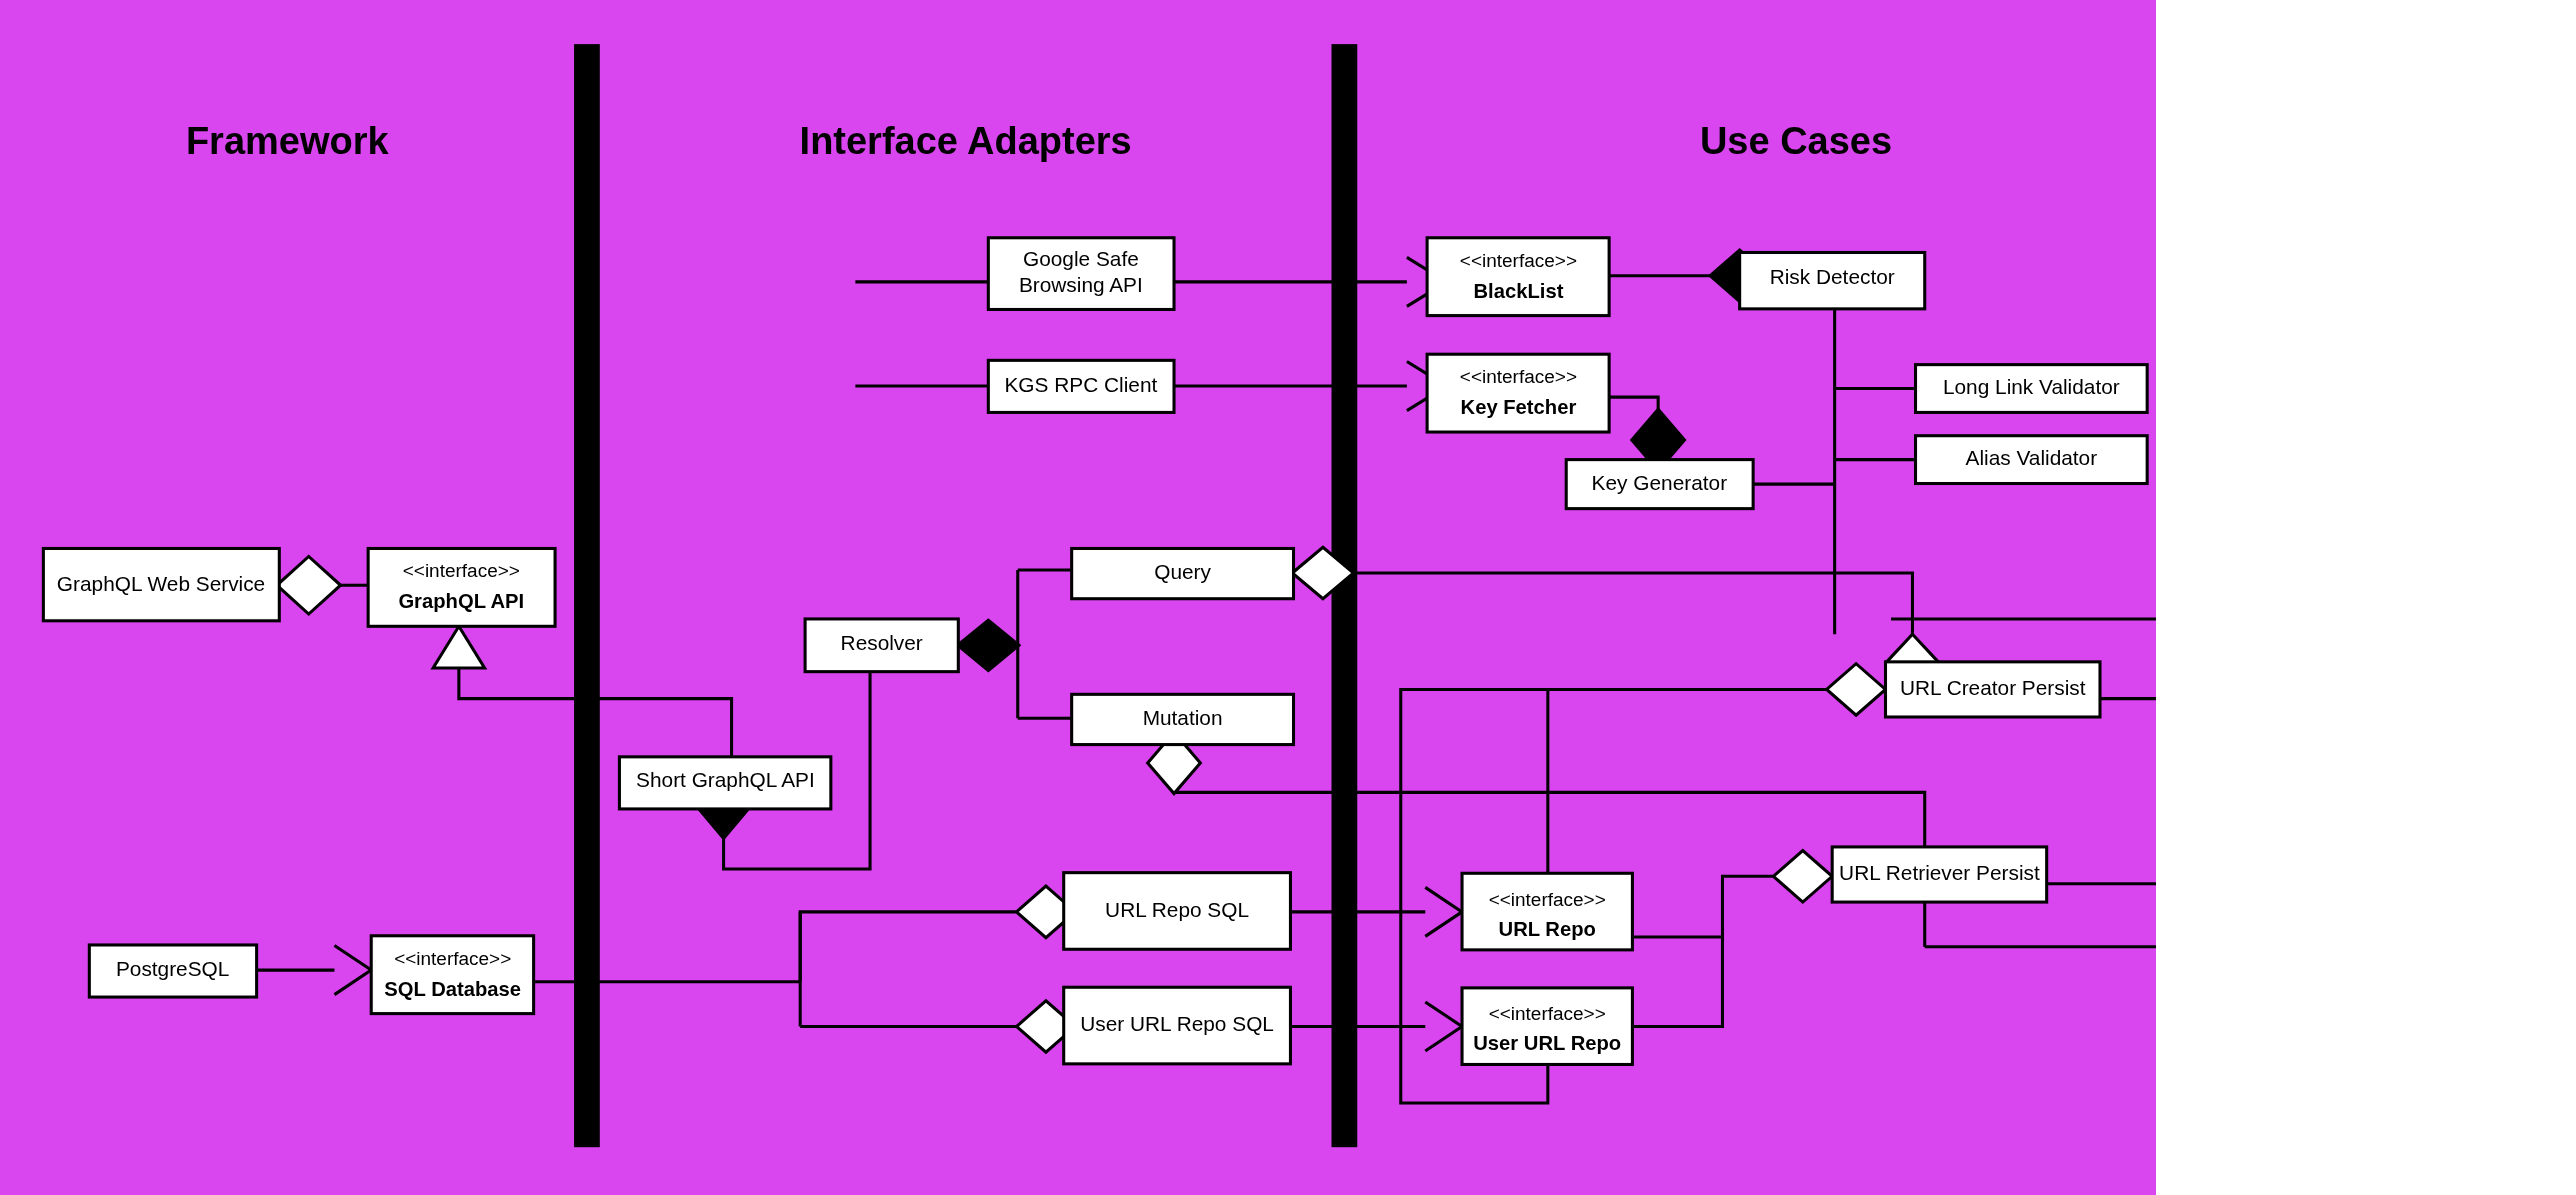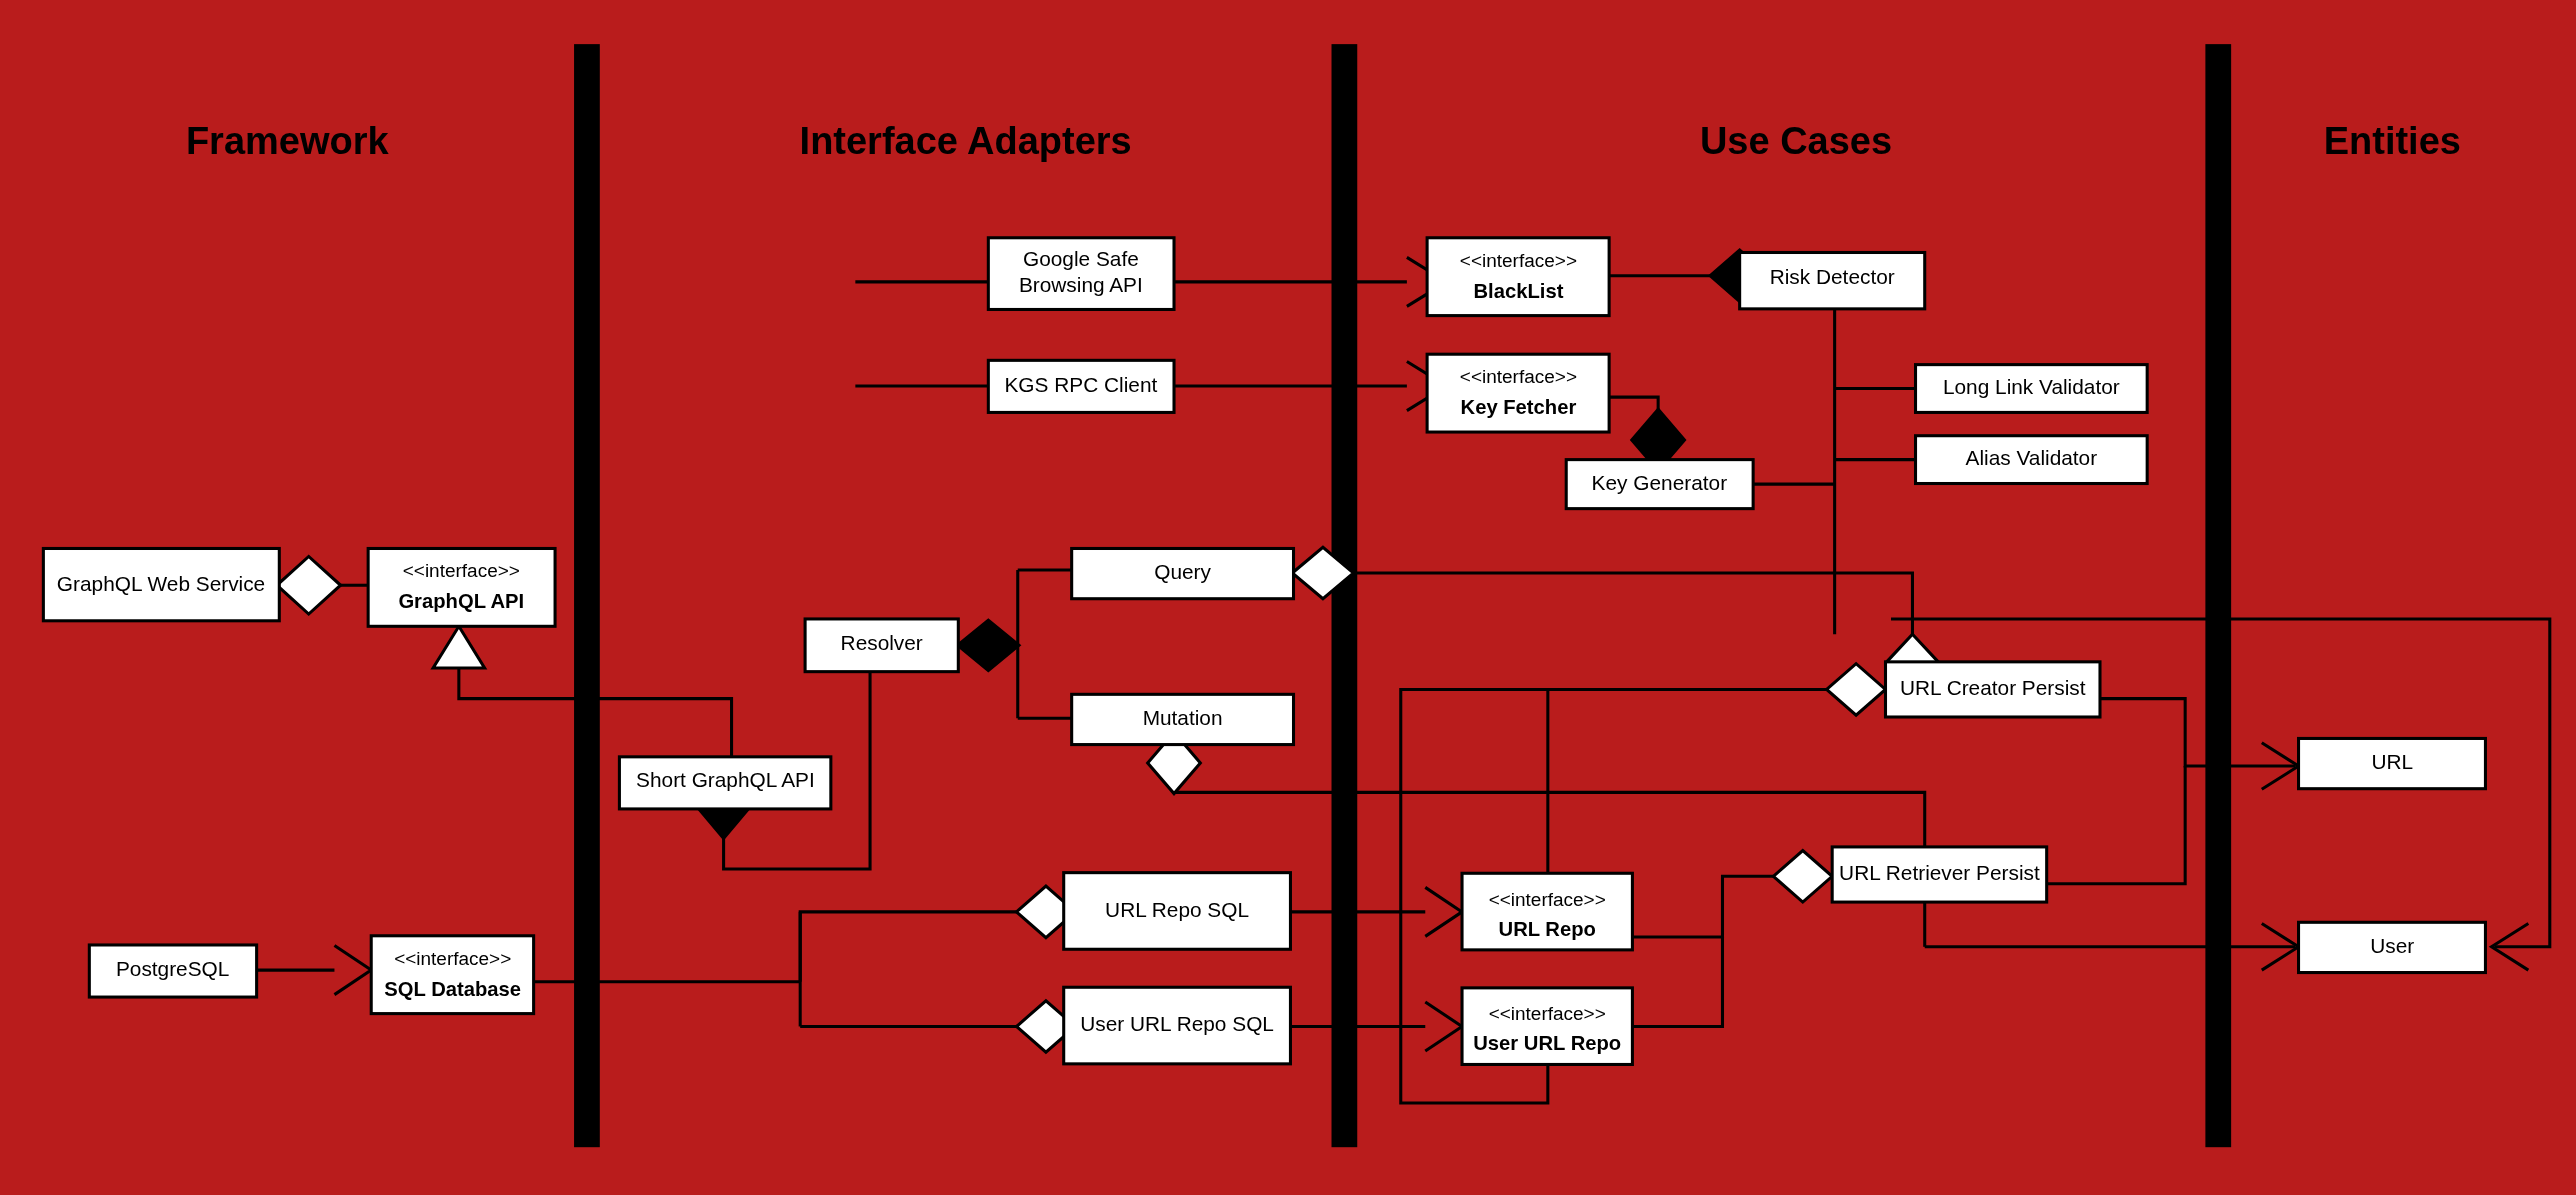--- a/index.html
+++ b/index.html
@@ -2,23 +2,23 @@
 <html style="font-size:9.8px"><head>
 <meta charset="utf-8">
 <style>
   html, body {
     margin: 0;
     padding: 0;
     background: #ffffff;
   }
   #canvas {
     position: relative;
-    width: 2576px;
+    width: 2156px;
     height: 1195px;
-    background: #b91c1c;
+    background: #d946ef;
     font-family: "Liberation Sans", sans-serif;
     overflow: hidden;
   }
   svg.layer {
     position: absolute;
     top: 0;
     left: 0;
     width: 2576px;
     height: 1195px;
   }

